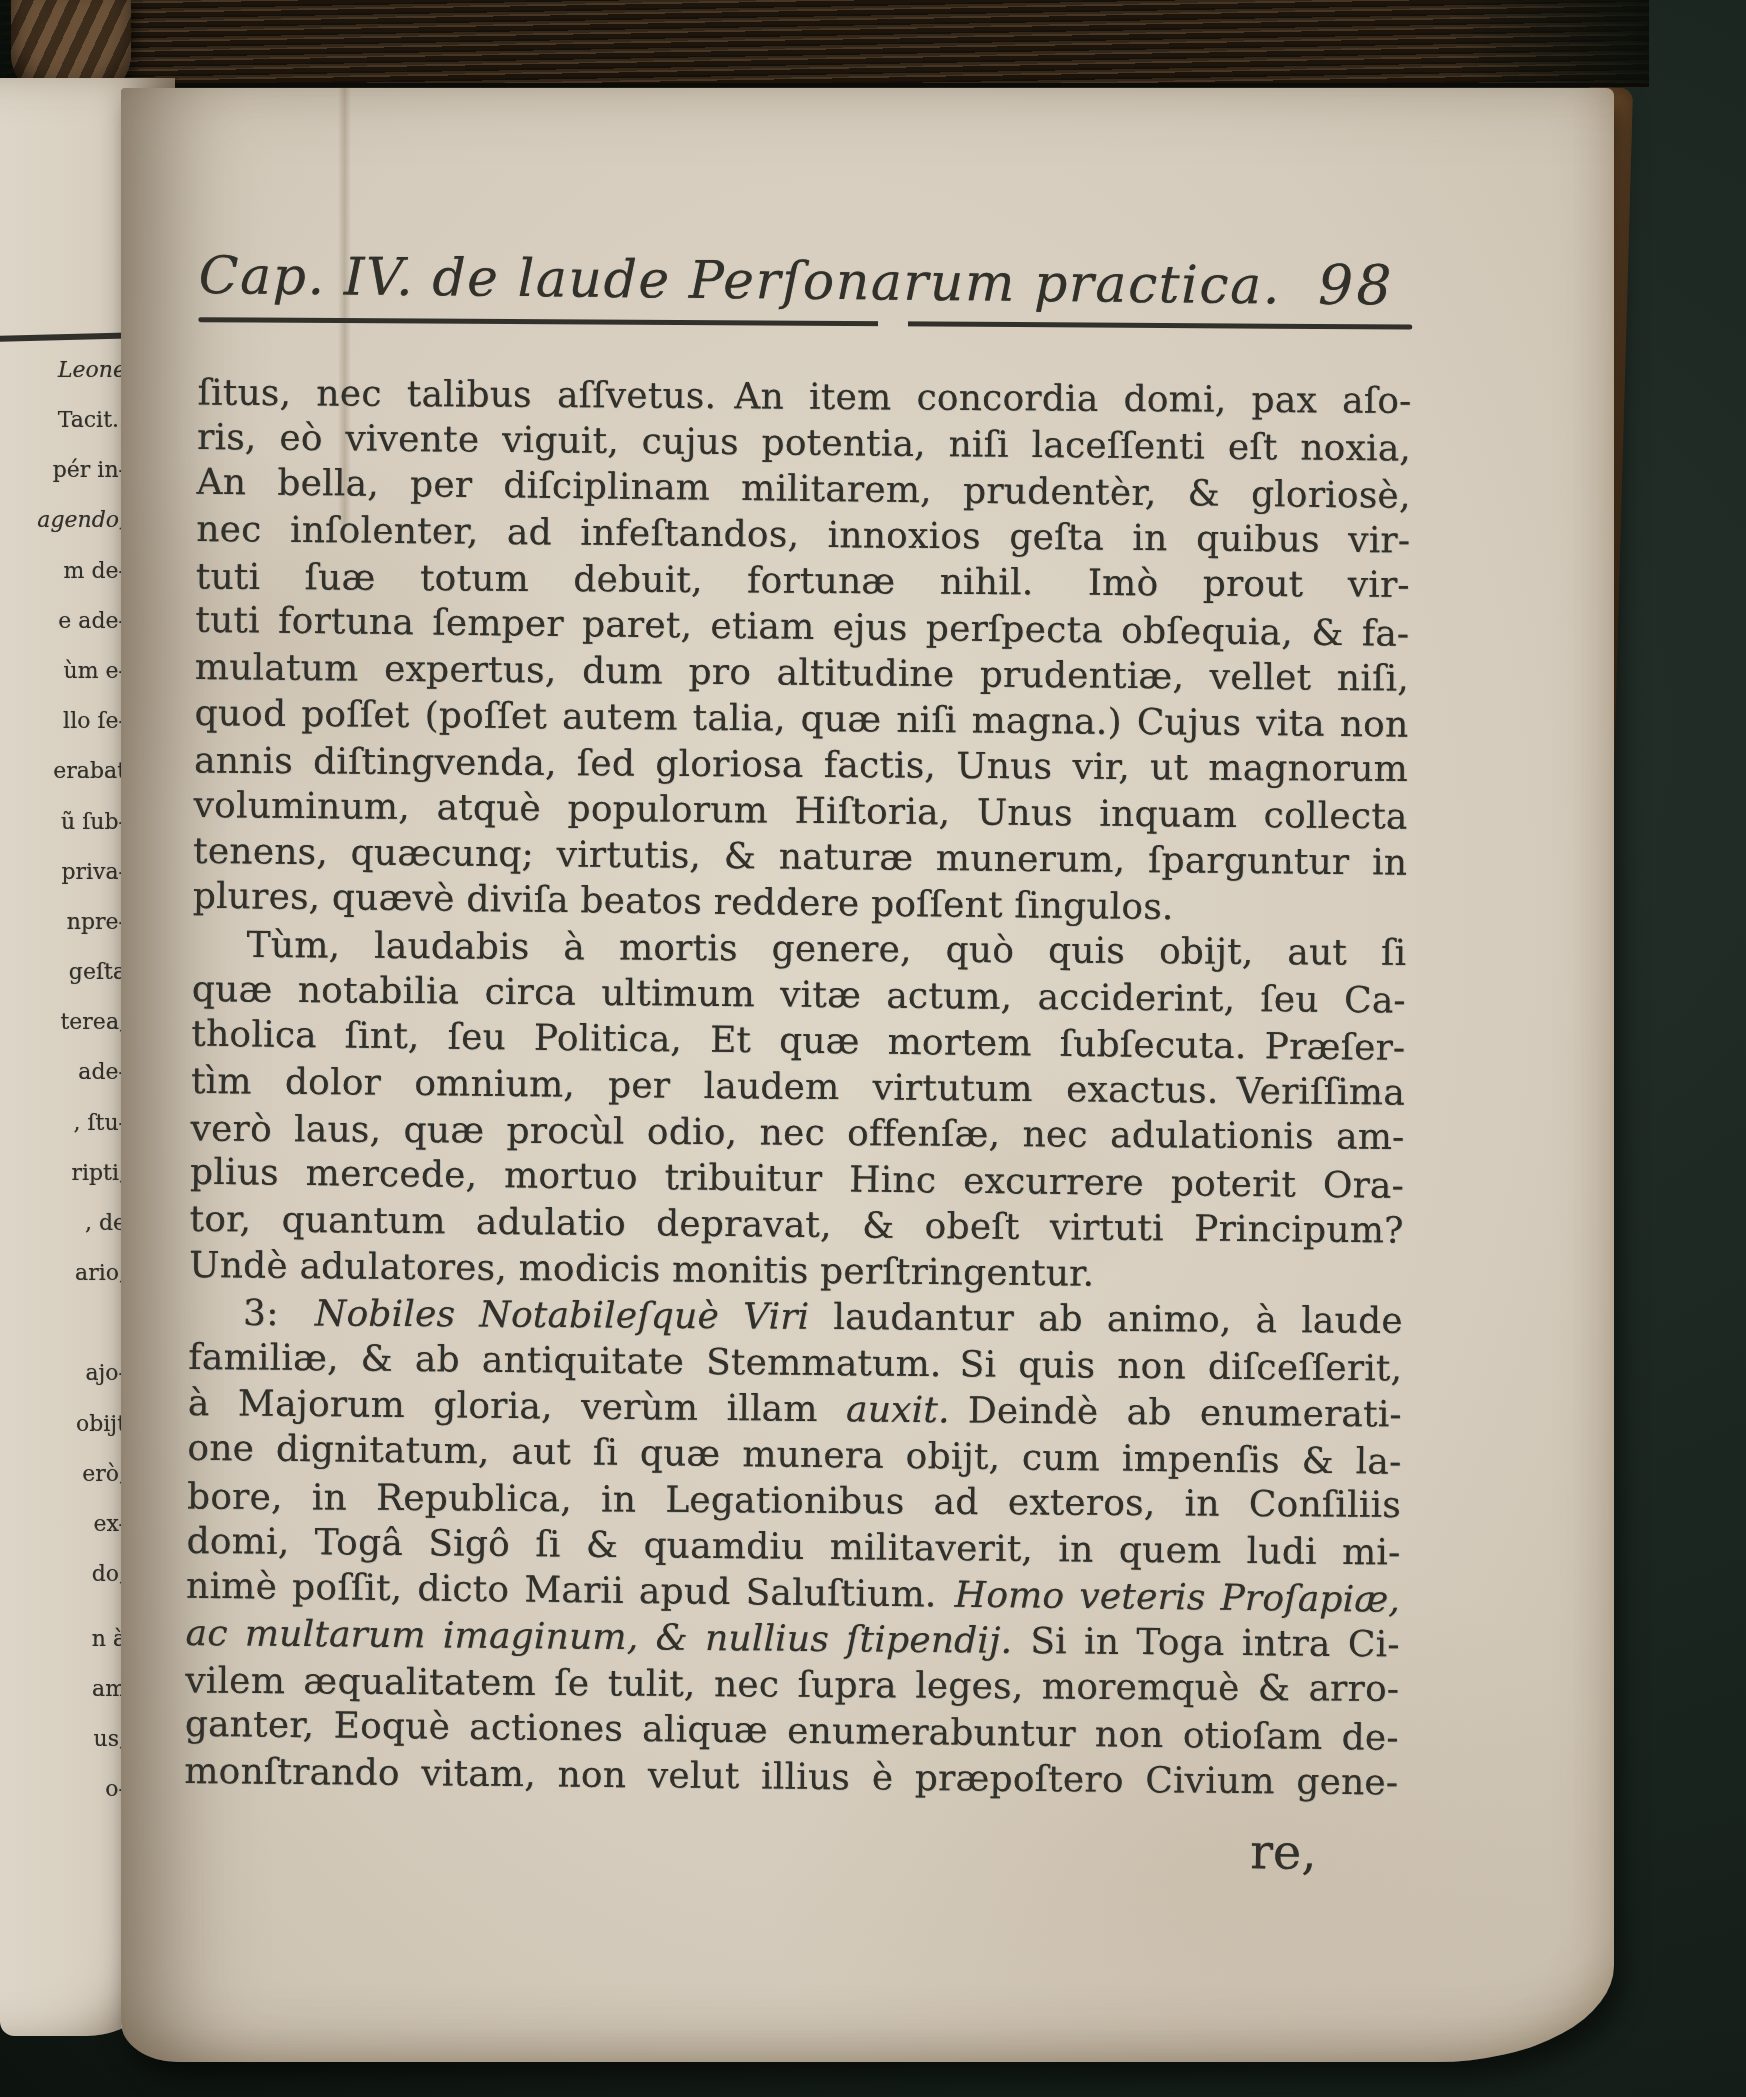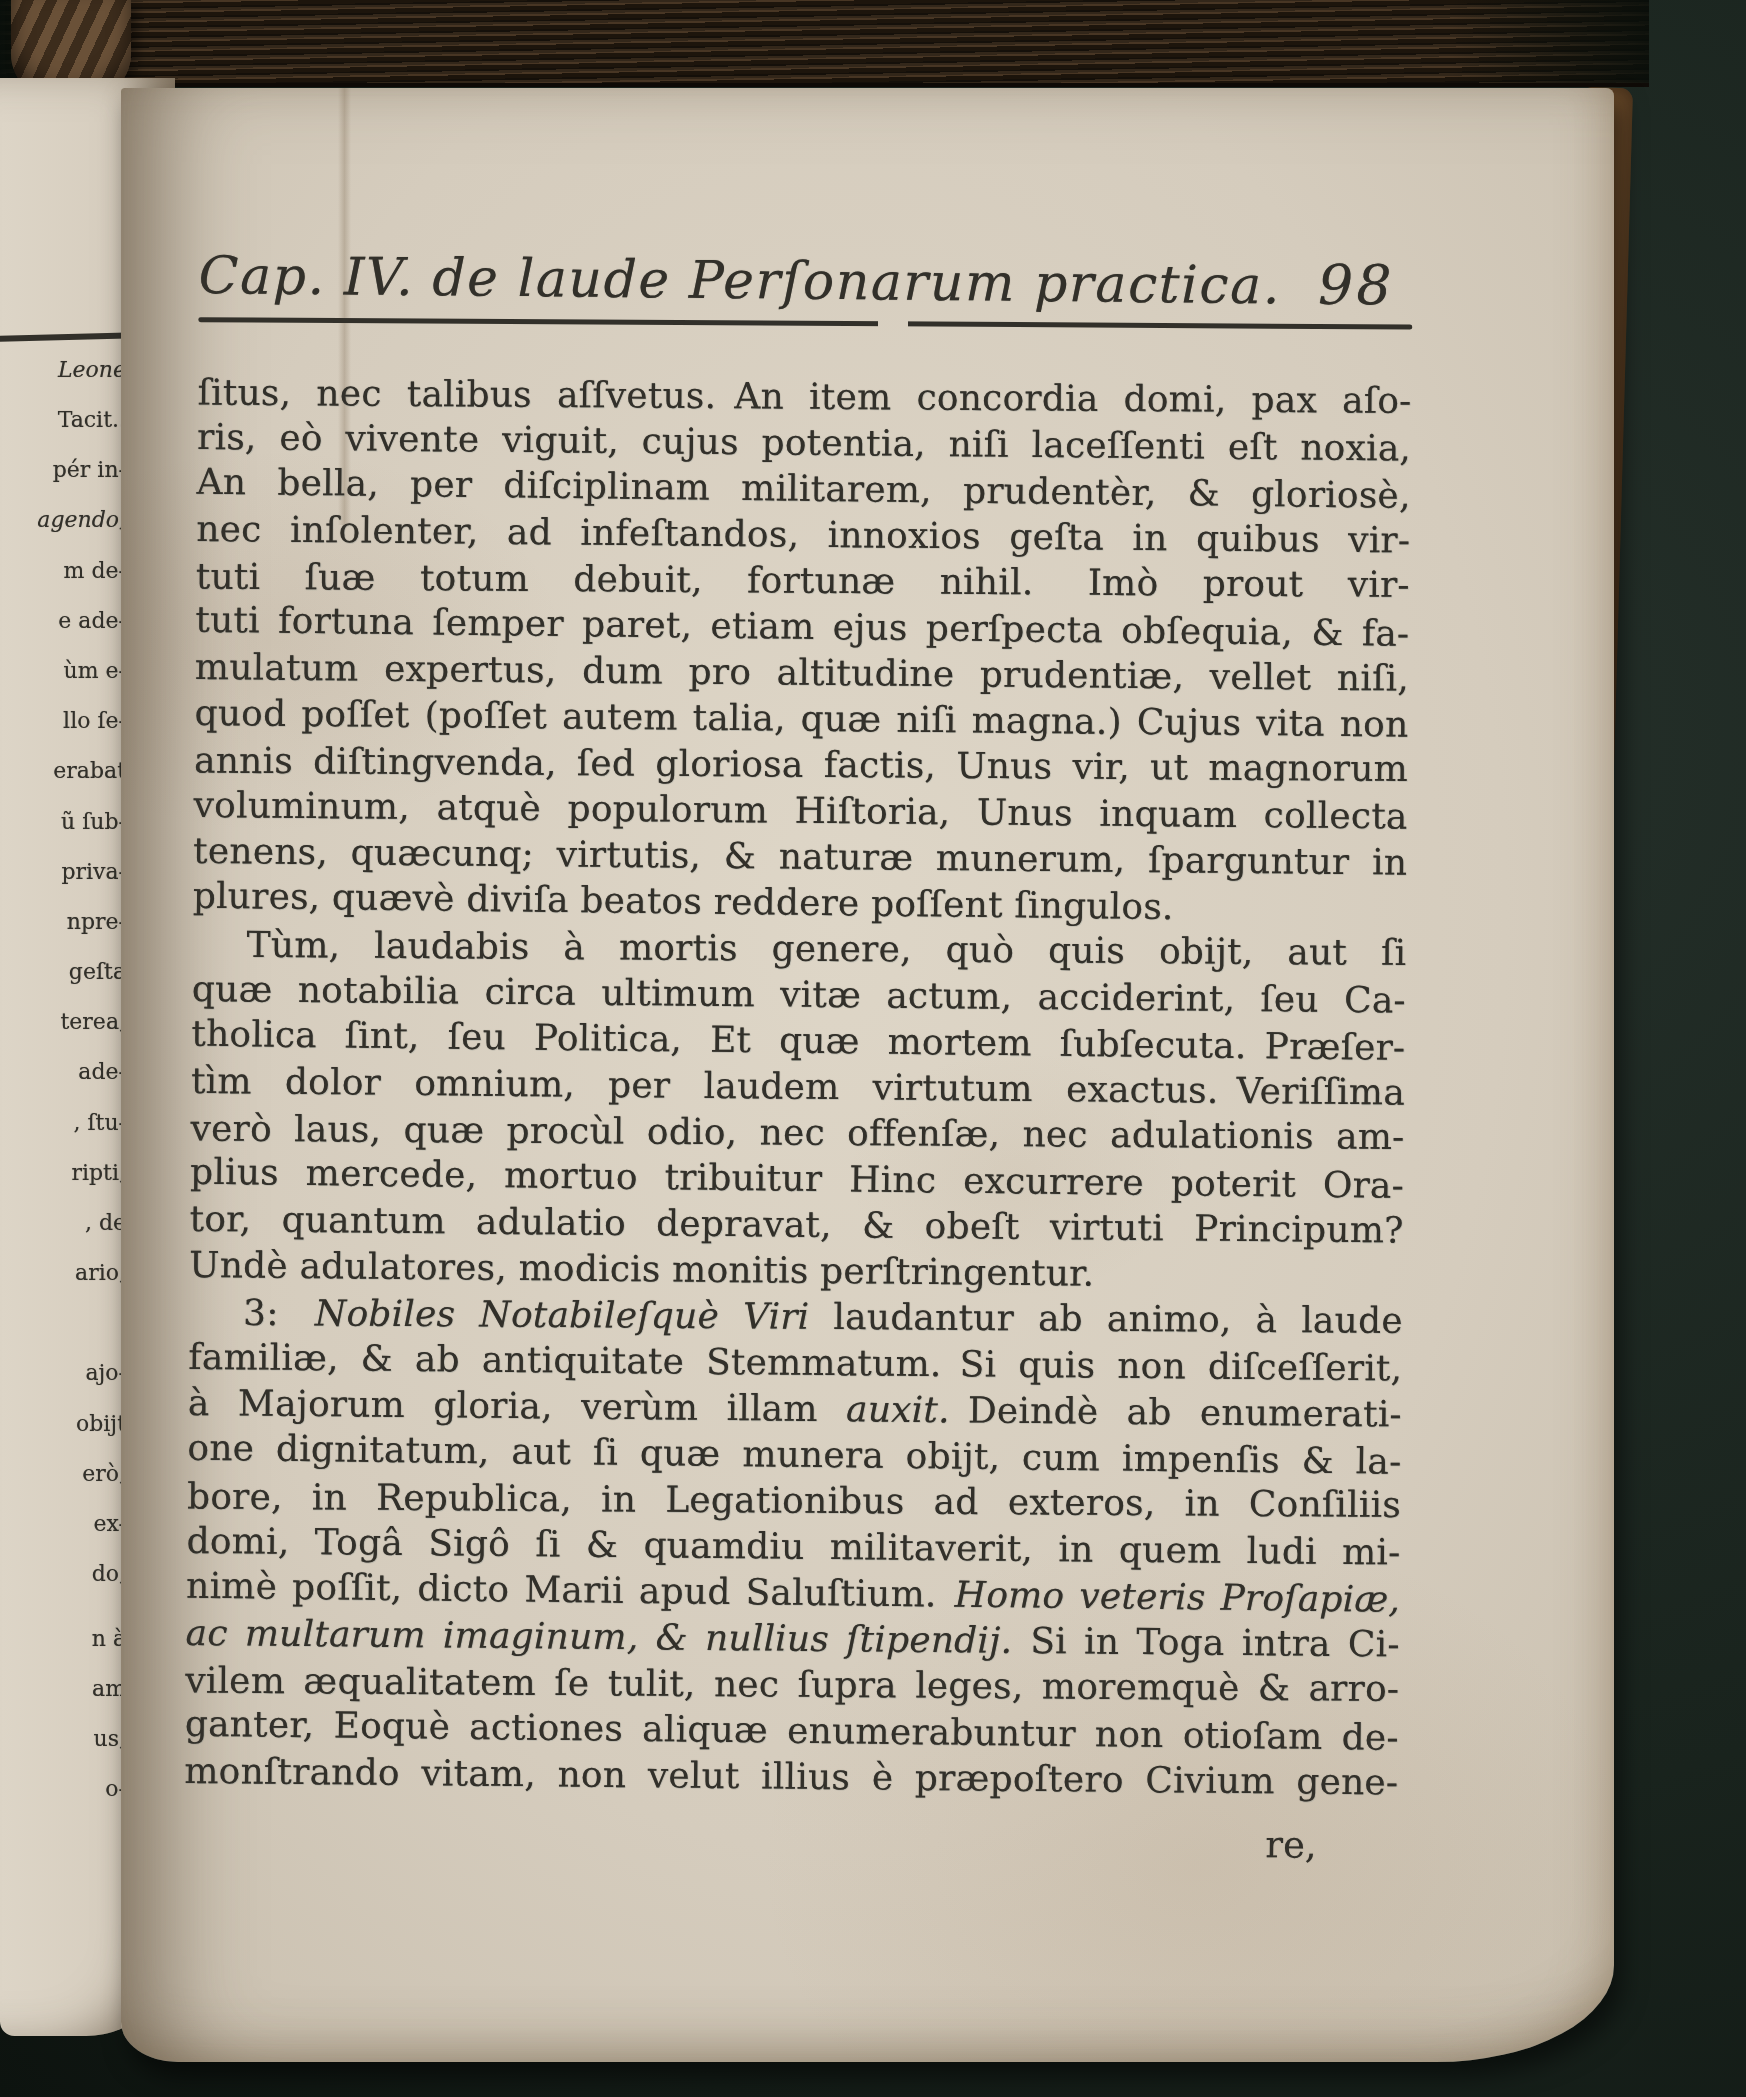--- a/index.html
+++ b/index.html
@@ -90,21 +90,21 @@
   .body-lines{position:absolute;left:0;top:121px;width:1214px;}
   .line{
     height:46px;line-height:46px;font-size:36px;letter-spacing:0.2px;
     text-align:justify;text-align-last:justify;
     text-shadow:0 0 0.8px rgba(50,48,42,0.55), 0.8px 0.8px 0 rgba(80,105,115,0.14);
   }
   .line.noj{text-align:left;text-align-last:left;}
   .line:nth-child(3n){transform:rotate(0.12deg);}
   .line:nth-child(4n+1){transform:rotate(-0.15deg);}
   .catchword{
-    position:absolute;top:1566px;right:81px;font-size:37px;
+    position:absolute;top:1566px;right:81px;font-size:48px;
     text-shadow:0 0 0.8px rgba(50,48,42,0.55);
   }
 </style>
 </head>
 <body>
 
 <div class="scene">
   <div class="board-top"></div>
   <div class="headband"></div>
 

